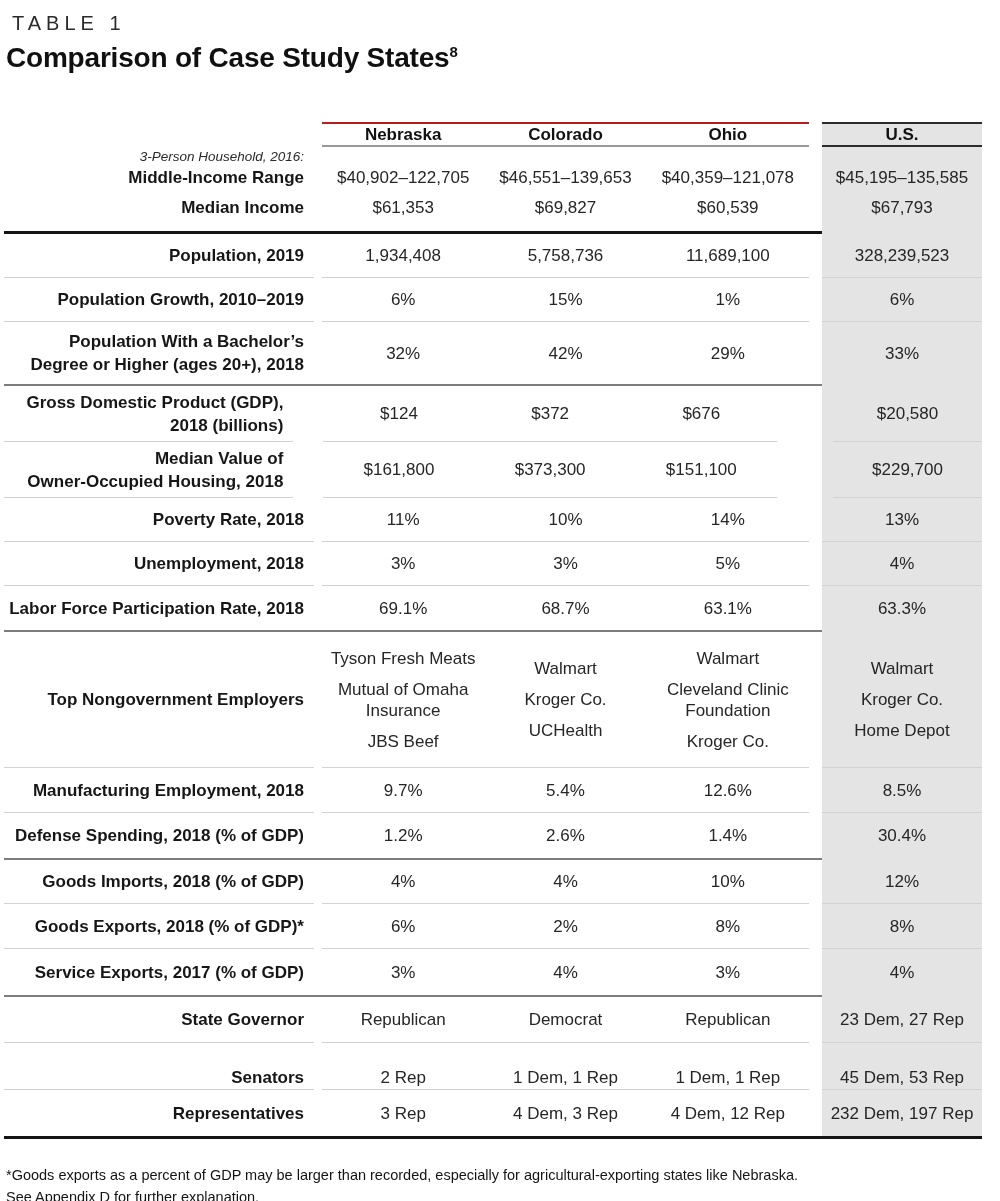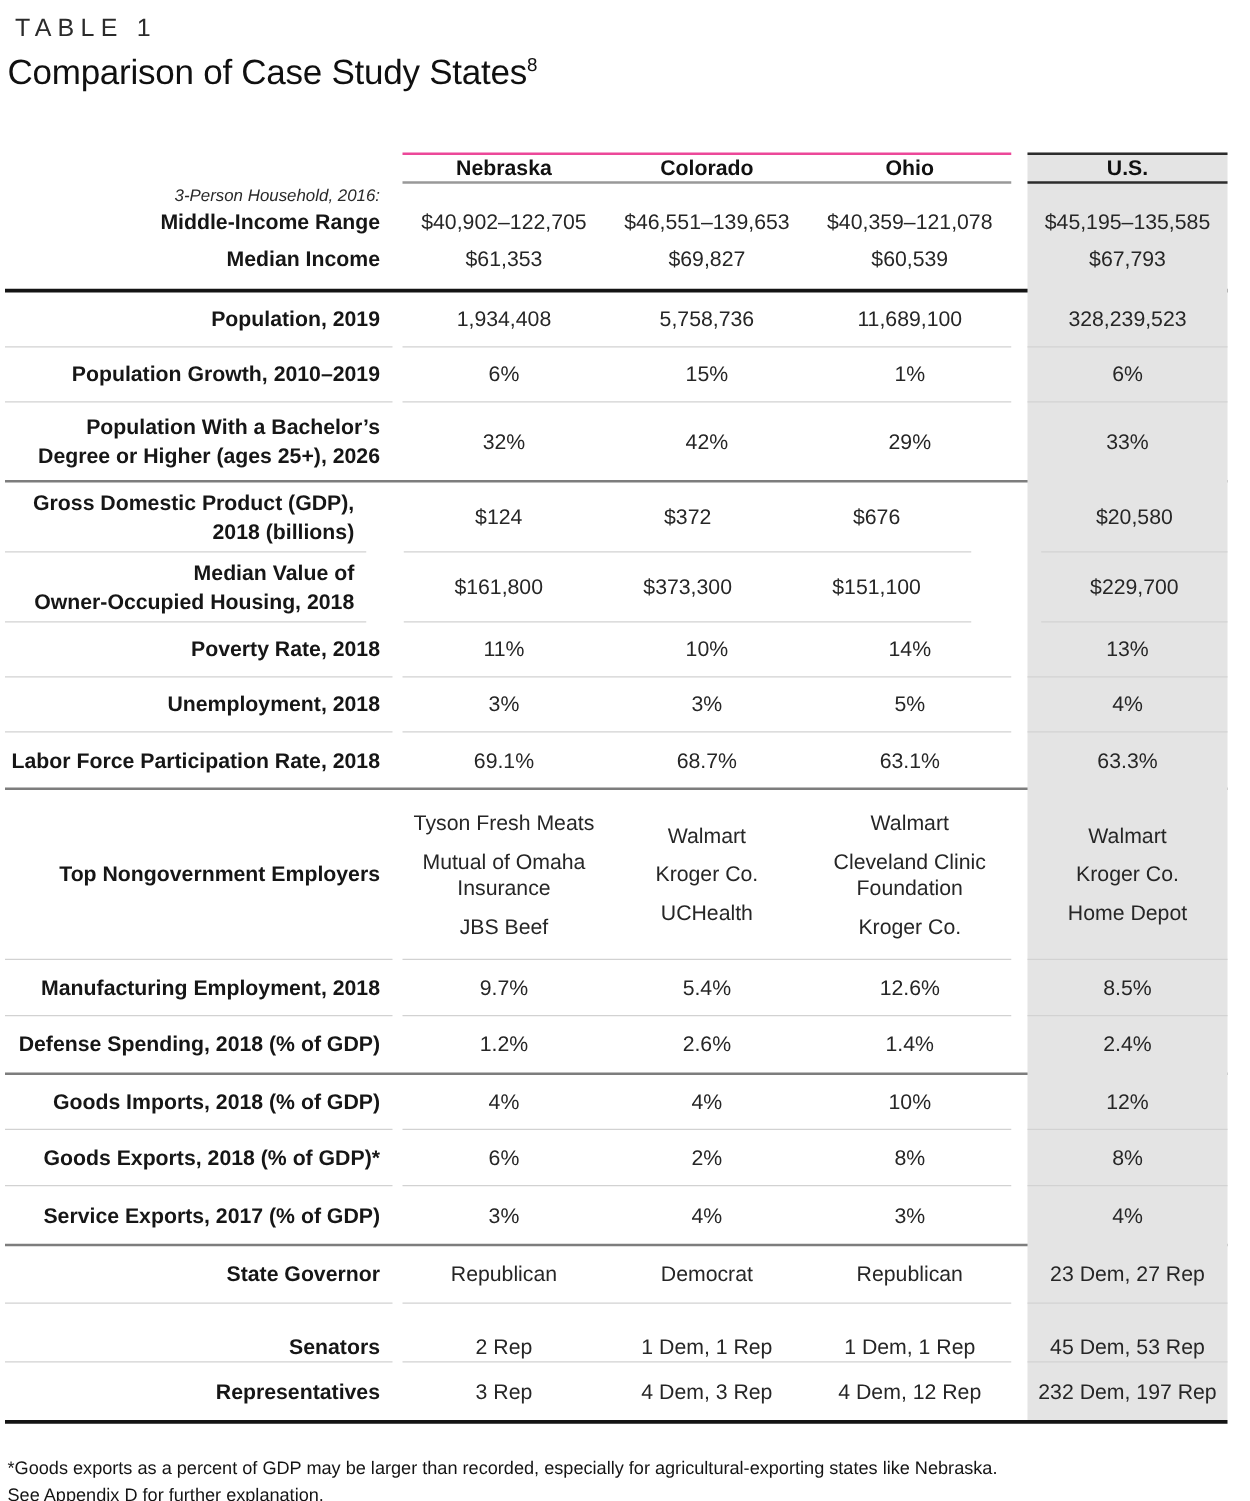--- a/index.html
+++ b/index.html
@@ -11,21 +11,21 @@
     overflow: hidden;
   }
   .page { padding: 12px 0 0 4px; }
 
   
   .table-label {
     font-size: 20px; letter-spacing: 5px; color: #2b2b2b;
     margin-left: 8px; font-weight: 400;
   }
   .title {
-    font-size: 28px; font-weight: 400; color: #101010;
+    font-size: 28px; font-weight: 700; color: #101010;
     margin-top: 7px; margin-left: 2px; letter-spacing: -0.2px;
   }
   .title sup { font-size: 15px; line-height: 0; }
 
   
   .table-wrap { position: relative; width: 978px; margin-top: 48px; }
   .us-col-bg {
     position: absolute; left: 818px; top: 0; width: 160px; bottom: 3px;
     background: #e4e4e4;
   }
@@ -43,21 +43,21 @@
   }
   .gap { width: 13px; }
   .us {
     width: 160px; text-align: center; font-size: 17px; color: #262626;
     display: flex; flex-direction: column; justify-content: center; align-items: center;
     line-height: 23px;
   }
 
   
   .header-row { height: 25px; }
-  .header-row .states { border-top: 2px solid #ec4899; border-bottom: 2px solid #999999; }
+  .header-row .states { border-top: 2px solid #b91c1c; border-bottom: 2px solid #999999; }
   .header-row .us { border-top: 2px solid #2c2c2c; border-bottom: 2px solid #2c2c2c; }
   .hdr { font-weight: 700; font-size: 17px; color: #111; }
 
   
   .sep-b > .cl, .sep-b > .states, .sep-b > .us { border-bottom: 1px solid #d2d2d2; }
 
   
   .divider { width: 978px; }
   .divider.black { border-top: 3px solid #141414; }
   .divider.med { border-top: 2px solid #7d7d7d; }
@@ -159,21 +159,21 @@
         <div class="state">15%</div>
         <div class="state">1%</div>
       </div>
       <div class="gap"></div>
       <div class="us">6%</div>
     </div>
 
     <div class="row h62">
       <div class="cl">
         <div class="lbl">Population With a Bachelor’s</div>
-        <div class="lbl">Degree or Higher (ages 25+), 2026</div>
+        <div class="lbl">Degree or Higher (ages 20+), 2018</div>
       </div>
       <div class="states">
         <div class="state">32%</div>
         <div class="state">42%</div>
         <div class="state">29%</div>
       </div>
       <div class="gap"></div>
       <div class="us">33%</div>
     </div>
 
@@ -293,21 +293,21 @@
     <div class="row h45">
       <div class="cl">
         <div class="lbl">Defense Spending, 2018 (% of GDP)</div>
       </div>
       <div class="states">
         <div class="state">1.2%</div>
         <div class="state">2.6%</div>
         <div class="state">1.4%</div>
       </div>
       <div class="gap"></div>
-      <div class="us">2.4%</div>
+      <div class="us">30.4%</div>
     </div>
 
     <div class="divider med"></div>
 
     <div class="row h44 sep-b">
       <div class="cl">
         <div class="lbl">Goods Imports, 2018 (% of GDP)</div>
       </div>
       <div class="states">
         <div class="state">4%</div>

